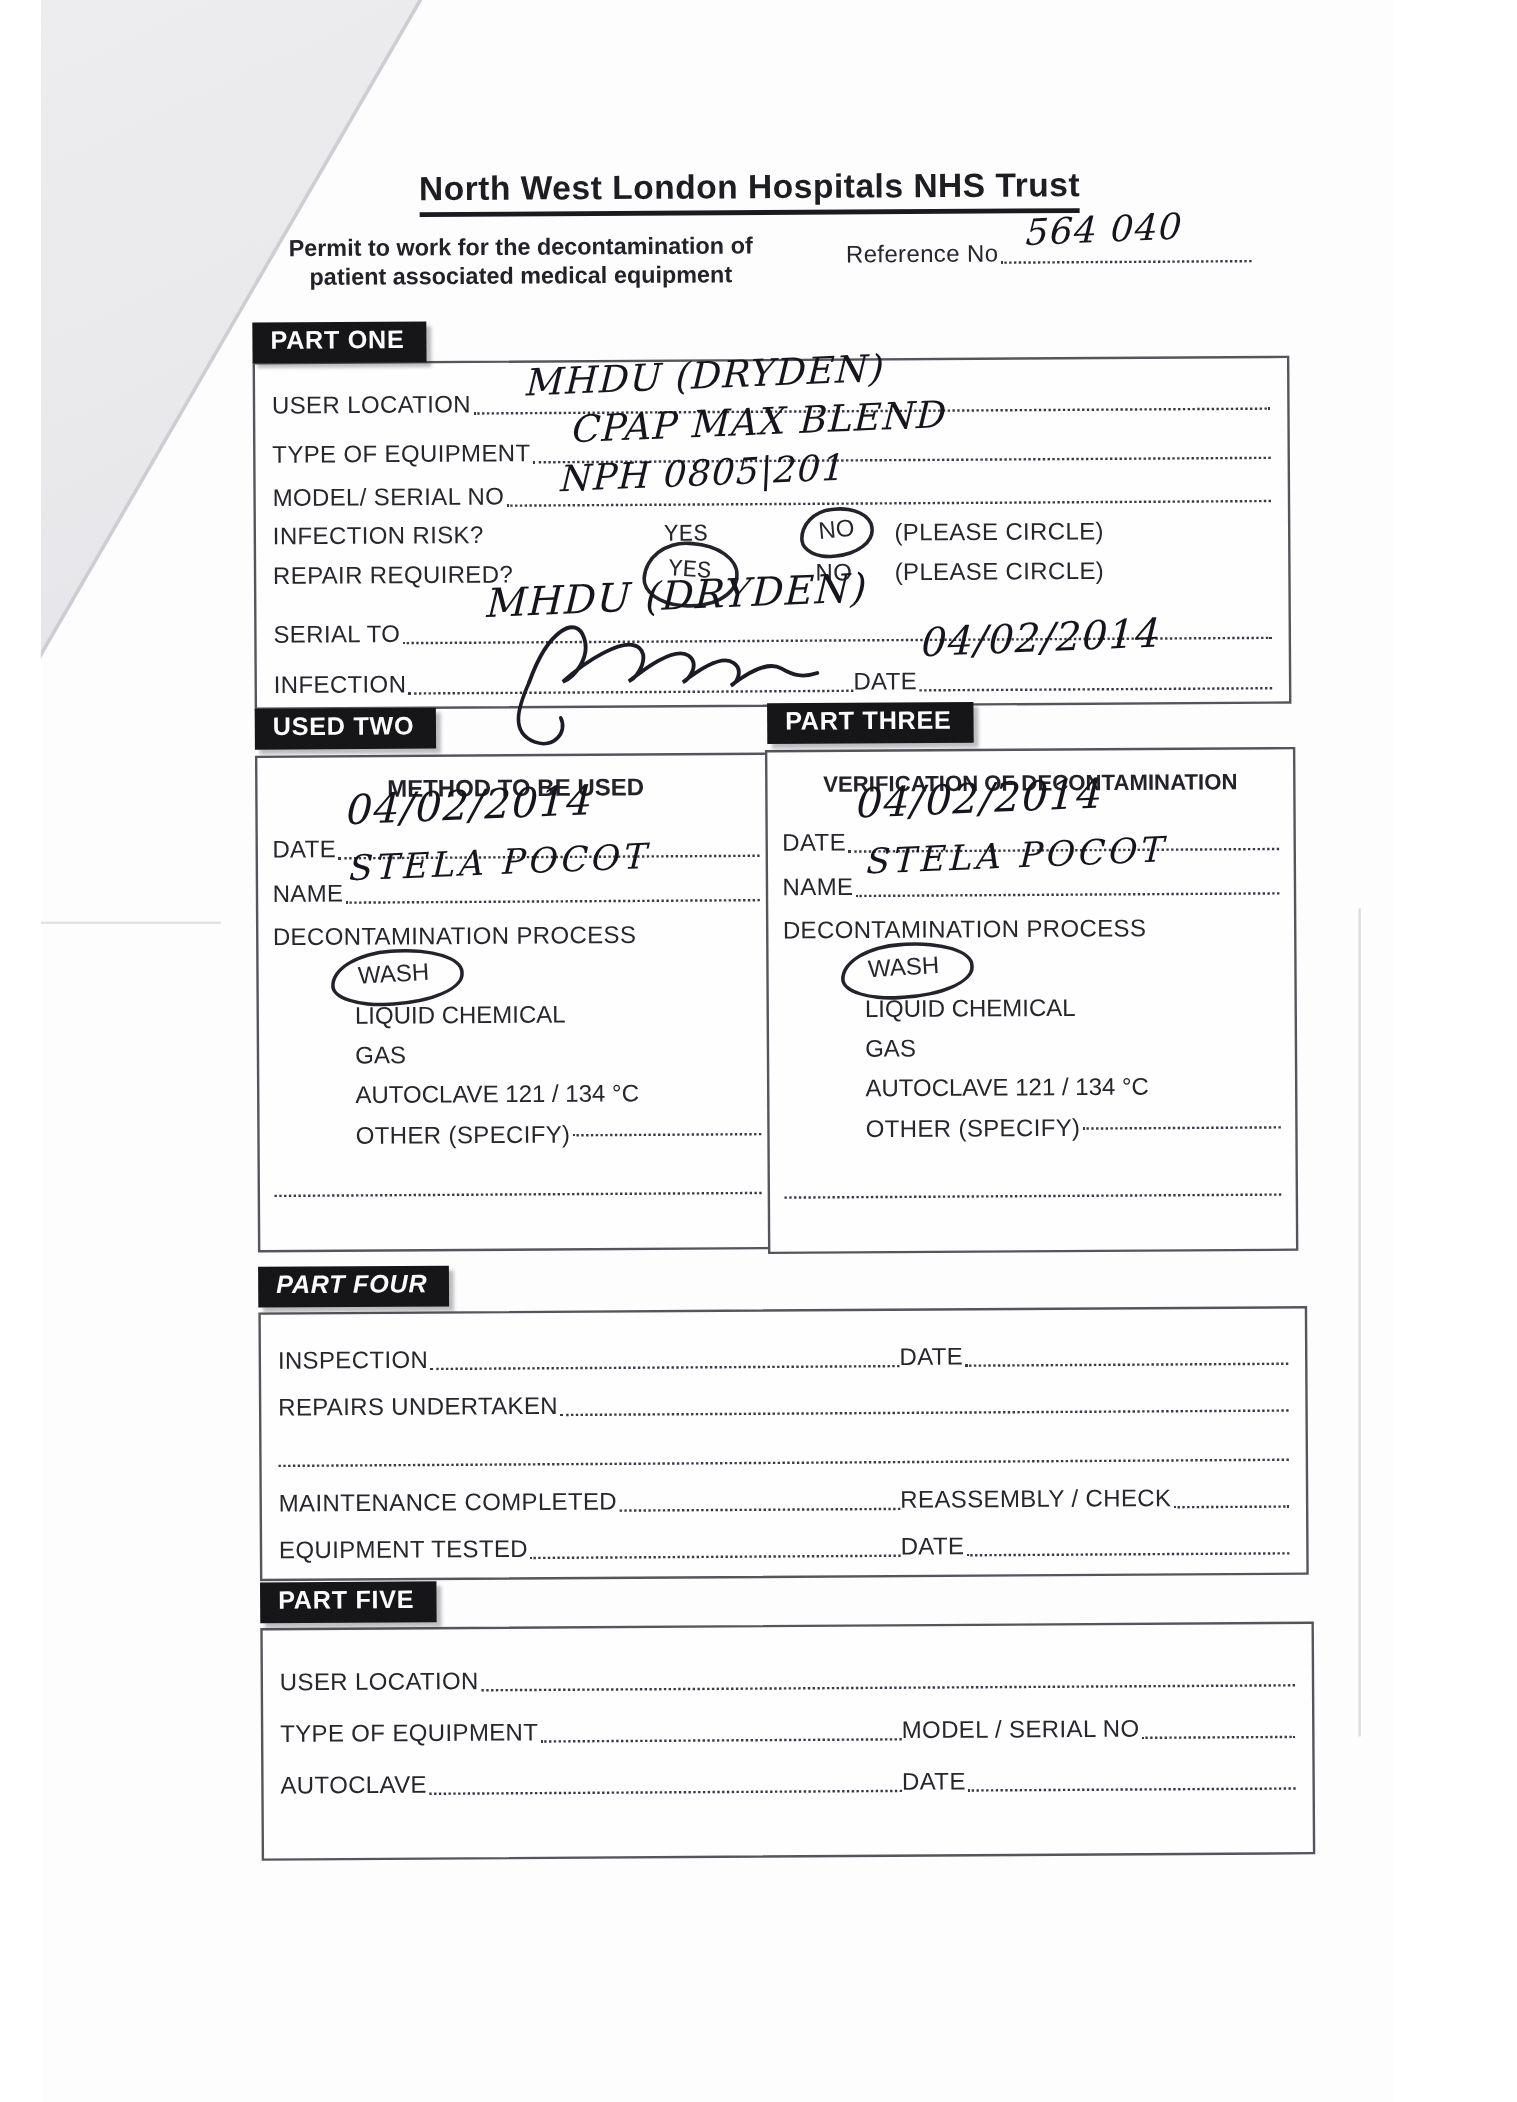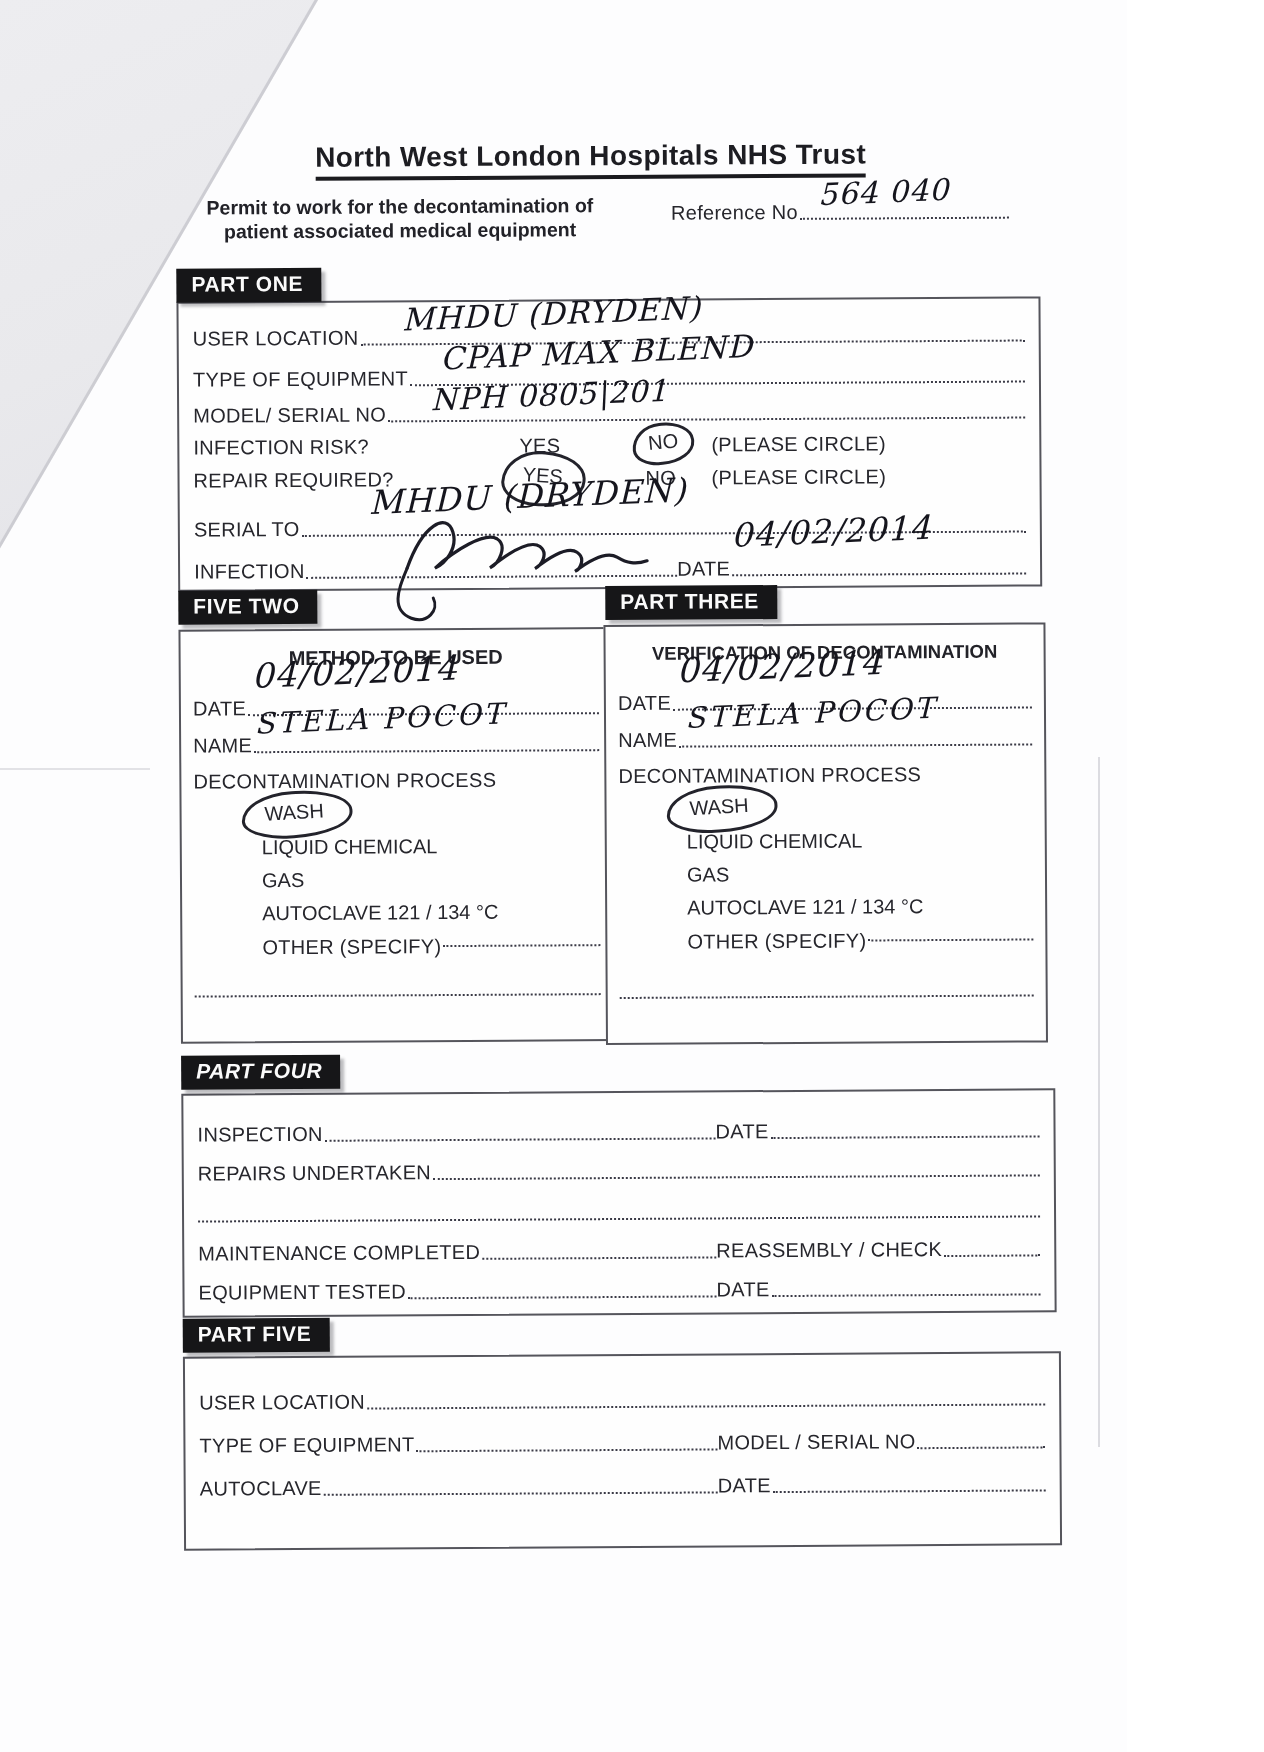--- a/index.html
+++ b/index.html
@@ -1,17 +1,17 @@
 <!DOCTYPE html>
 <html><head>
 <meta charset="utf-8">
 <style>
   html,body{margin:0;padding:0;background:#ffffff;}
   .page{position:relative;width:1127px;height:1752px;background:#fdfdfe;overflow:hidden;
-        font-family:"Liberation Sans",sans-serif;color:#26262c;}
+        font-family:"Liberation Sans",sans-serif;color:#26262c;margin-left:34px;}
   
   .corner-fold{position:absolute;left:0;top:0;width:330px;height:560px;z-index:2;
 ic   pointer-events:none;}
   .corner-fold{clip-path:polygon(0 0,318px 0,0 548px);background:linear-gradient(155deg,#ededf0 0%,#e9e9ec 55%,#e3e3e8 100%);}
   .fold-edge{position:absolute;left:318px;top:0;width:636px;height:3px;background:#c6c6cc;
         transform-origin:0 0;transform:rotate(120.1deg);z-index:2;opacity:.8;}
   .scan-line-right{position:absolute;left:1098px;top:757px;width:2px;height:690px;background:#dcdce1;z-index:1;}
   .scan-line-left{position:absolute;left:0;top:768px;width:150px;height:2px;background:#e2e2e6;z-index:1;}
   
   .sheet{position:absolute;inset:0;transform:rotate(-0.35deg);transform-origin:620px 880px;z-index:3;}
@@ -33,21 +33,21 @@
   
   .hw{position:absolute;font-family:"DejaVu Serif",serif;font-style:italic;color:#15151d;
       white-space:nowrap;transform:rotate(-2deg) skewX(-5deg);z-index:5;letter-spacing:1px;}
   
   .circ{display:inline-block;border:3px solid #23232b;border-radius:48% 52% 56% 44%/ 62% 48% 52% 42%;
         transform:rotate(-5deg);}
   
   .p1-r{height:37px;}
   .choice-row{position:relative;height:34px;font-size:20px;}
   .choice-row .c-lbl{position:absolute;left:0;bottom:4px;}
-  .choice-row .c-yes{position:absolute;left:326px;bottom:4px;}
+  .choice-row .c-yes{position:absolute;left:326px;bottom:4px;font-family:Liberation Mono, monospace;}
   .choice-row .c-no{position:absolute;left:452px;bottom:4px;}
   .choice-row .c-pc{position:absolute;left:518px;bottom:4px;}
   .circ.small{padding:5px 13px 8px;margin:-5px -13px -8px;}
   .circ.big{padding:10px 20px 16px 18px;margin:-10px -20px -16px -18px;transform:rotate(4deg);}
   
   .mbox-title{text-align:center;font-weight:bold;font-size:20px;margin:2px 0 10px;color:#222228;}
   .mbox-title.small{font-size:18.5px;}
   .opt{margin:0 0 0 68px;font-size:20px;height:33px;display:flex;align-items:center;}
   .opt .dots{margin-bottom:2px;}
   .circ.wash{padding:7px 26px 11px 20px;margin:-7px -26px -11px -20px;transform:rotate(-3deg);}
@@ -123,21 +123,21 @@
         <span class="lbl">DATE</span>
         <span class="dots" style="flex:1.15;"></span>
         <svg style="position:absolute;left:195px;top:-34px;z-index:5;overflow:visible;" width="300" height="90" viewBox="0 0 300 90">
           <path d="M18,62 C34,18 58,6 64,26 C69,42 56,58 46,62 C66,44 96,26 108,33 C119,40 110,58 101,62 C116,50 140,33 151,41 C160,48 152,60 146,63 C159,53 178,40 188,47 C197,53 191,64 186,66 C198,57 216,45 228,52 C238,58 246,60 258,56" fill="none" stroke="#1c1c26" stroke-width="3.2" stroke-linecap="round"></path>
           <path d="M18,62 C8,84 2,104 22,112 C38,118 50,104 44,92" fill="none" stroke="#1c1c26" stroke-width="3" stroke-linecap="round"></path>
         </svg>
         <span class="hw" style="left:540px;top:-26px;font-size:33px;">04/02/2014</span>
       </div>
     </div>
 
-    <div class="part-hdr" style="left:180px;top:588px;">FIVE TWO</div>
+    <div class="part-hdr" style="left:180px;top:588px;">USED TWO</div>
     <div class="pbox" style="left:180px;top:627px;width:406px;height:382px;padding:14px 12px;">
       <div class="mbox-title">METHOD TO BE USED</div>
 
       <div class="row" style="height:40px;">
         <span class="lbl">DATE</span>
         <span class="dots"></span>
         <span class="hw" style="left:62px;top:-28px;font-size:34px;">04/02/2014</span>
       </div>
 
       <div class="row" style="height:37px;">

